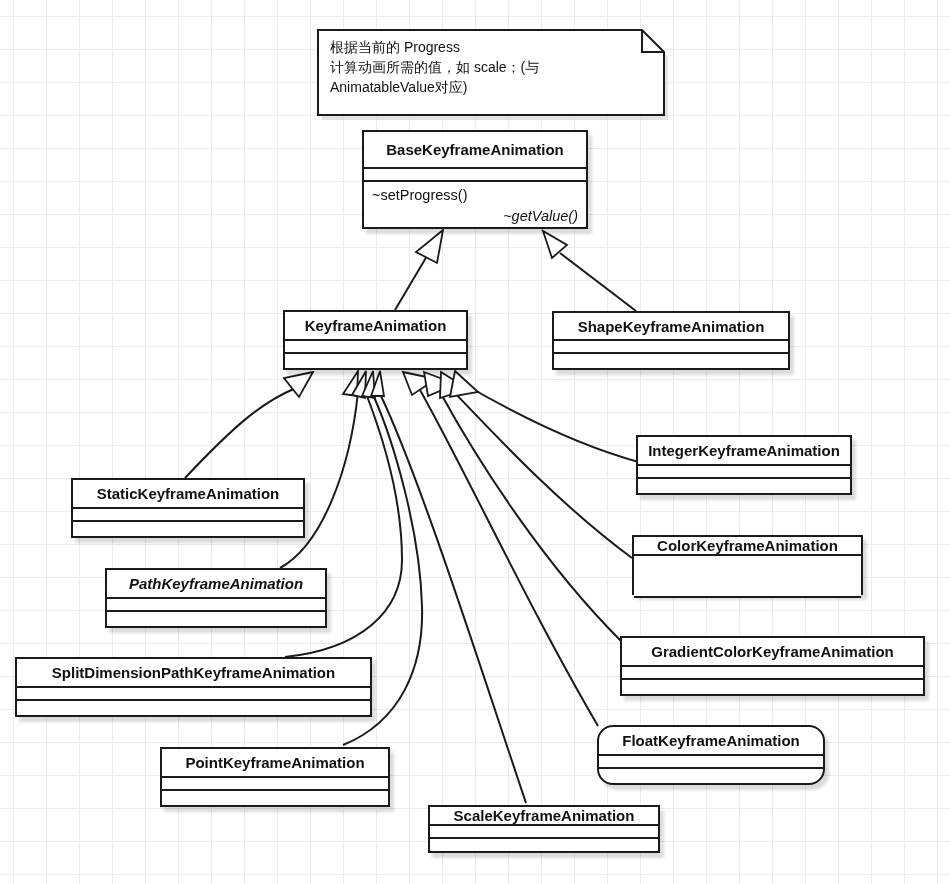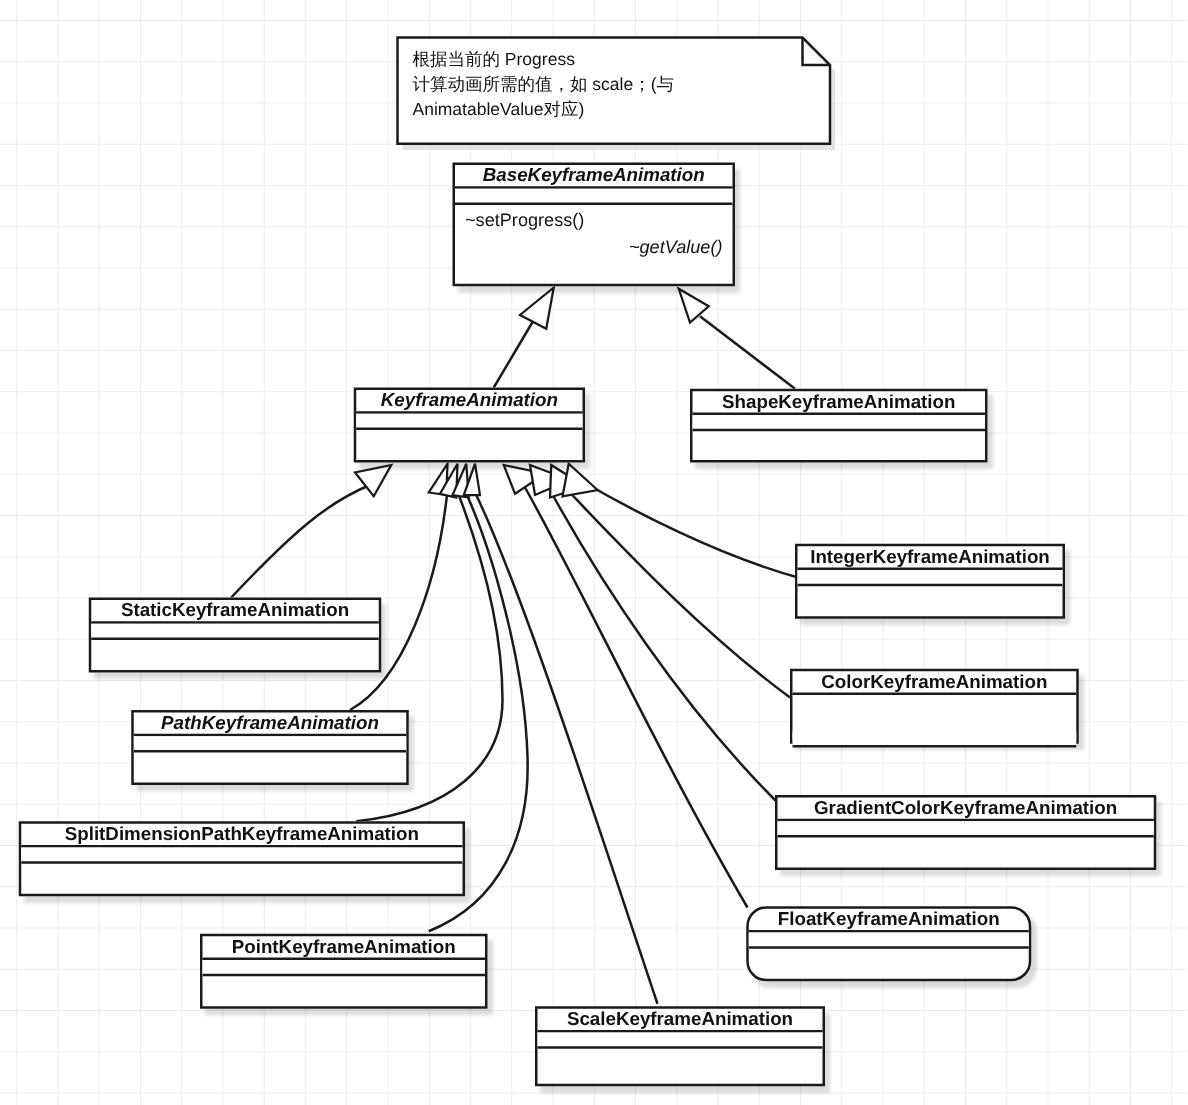--- a/index.html
+++ b/index.html
@@ -25,31 +25,31 @@
     box-sizing:border-box;
   }
   .uml-class .cls-title{
     flex:1;
     display:flex;align-items:center;justify-content:center;
     font-weight:bold;font-size:15px;color:#111;
     border-bottom:2px solid #1a1a1a;
     white-space:nowrap;
     padding:0 4px;
   }
-  .uml-class.abstract .cls-title{font-style:italic;}
+  .uml-class.abstract .cls-title{}
   .uml-class .cls-attrs{
     height:11px;flex:0 0 auto;
     border-bottom:2px solid #1a1a1a;
     background:#fff;
   }
   .uml-class .cls-methods{
     flex:0 0 auto;
     min-height:11px;
     font-size:14.5px;color:#111;
-    padding:3px 8px 18px 8px;
+    padding:3px 8px 0 8px;
     line-height:21px;
     white-space:nowrap;
   }
   .uml-class .cls-methods .m-italic{font-style:italic;text-align:right;}
   #note-text{
     position:absolute;left:330px;top:37px;width:322px;
     font-size:14px;line-height:20px;color:#111;
   }
   .edge{stroke:#1a1a1a;stroke-width:2;fill:none;}
   .arrowhead{fill:#ffffff;stroke:#1a1a1a;stroke-width:1.8;stroke-linejoin:miter;}
@@ -155,21 +155,21 @@
       <div class="uml-class" style="left: 15px; top: 657px; width: 357px; height: 60px;">
         <div class="cls-title">SplitDimensionPathKeyframeAnimation</div>
         <div class="cls-attrs"></div>
         <div class="cls-methods"></div>
       </div>
       <div class="uml-class" style="left: 160px; top: 747px; width: 230px; height: 60px;">
         <div class="cls-title">PointKeyframeAnimation</div>
         <div class="cls-attrs"></div>
         <div class="cls-methods"></div>
       </div>
-      <div class="uml-class" style="left: 428px; top: 805px; width: 232px; height: 64px;">
+      <div class="uml-class" style="left: 428px; top: 805px; width: 232px; height: 48px;">
         <div class="cls-title">ScaleKeyframeAnimation</div>
         <div class="cls-attrs"></div>
         <div class="cls-methods"></div>
       </div>
       <div class="uml-class" style="left: 597px; top: 725px; width: 228px; height: 60px; border-radius: 16px;">
         <div class="cls-title">FloatKeyframeAnimation</div>
         <div class="cls-attrs"></div>
         <div class="cls-methods"></div>
       </div>
       <div class="uml-class" style="left: 620px; top: 636px; width: 305px; height: 60px;">

